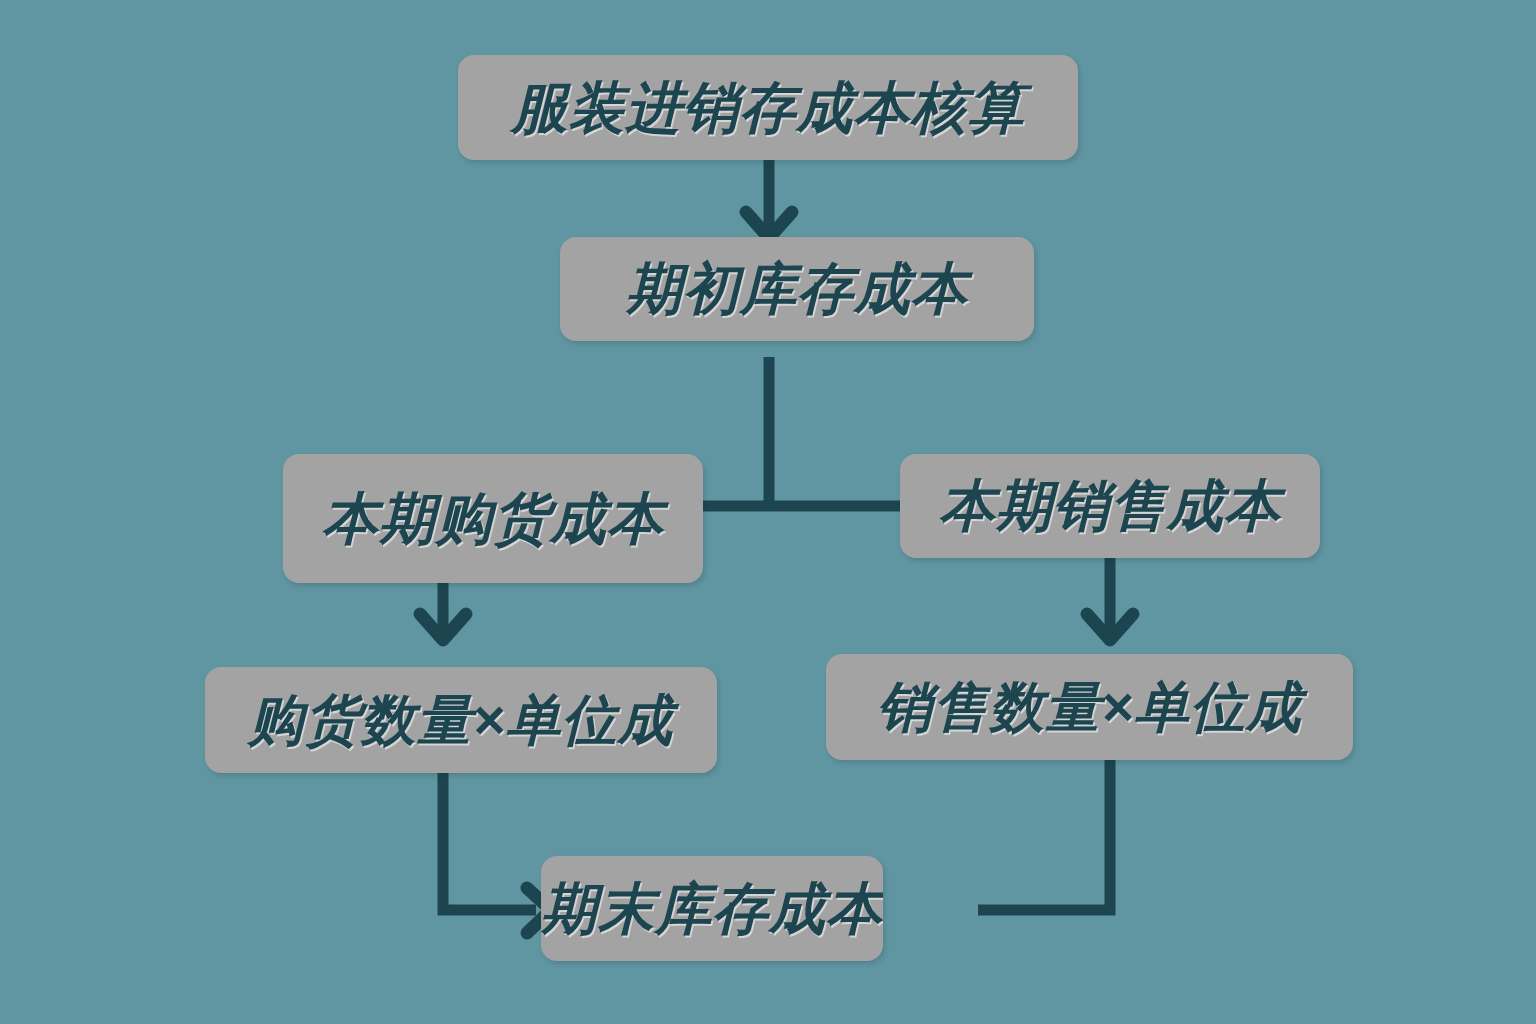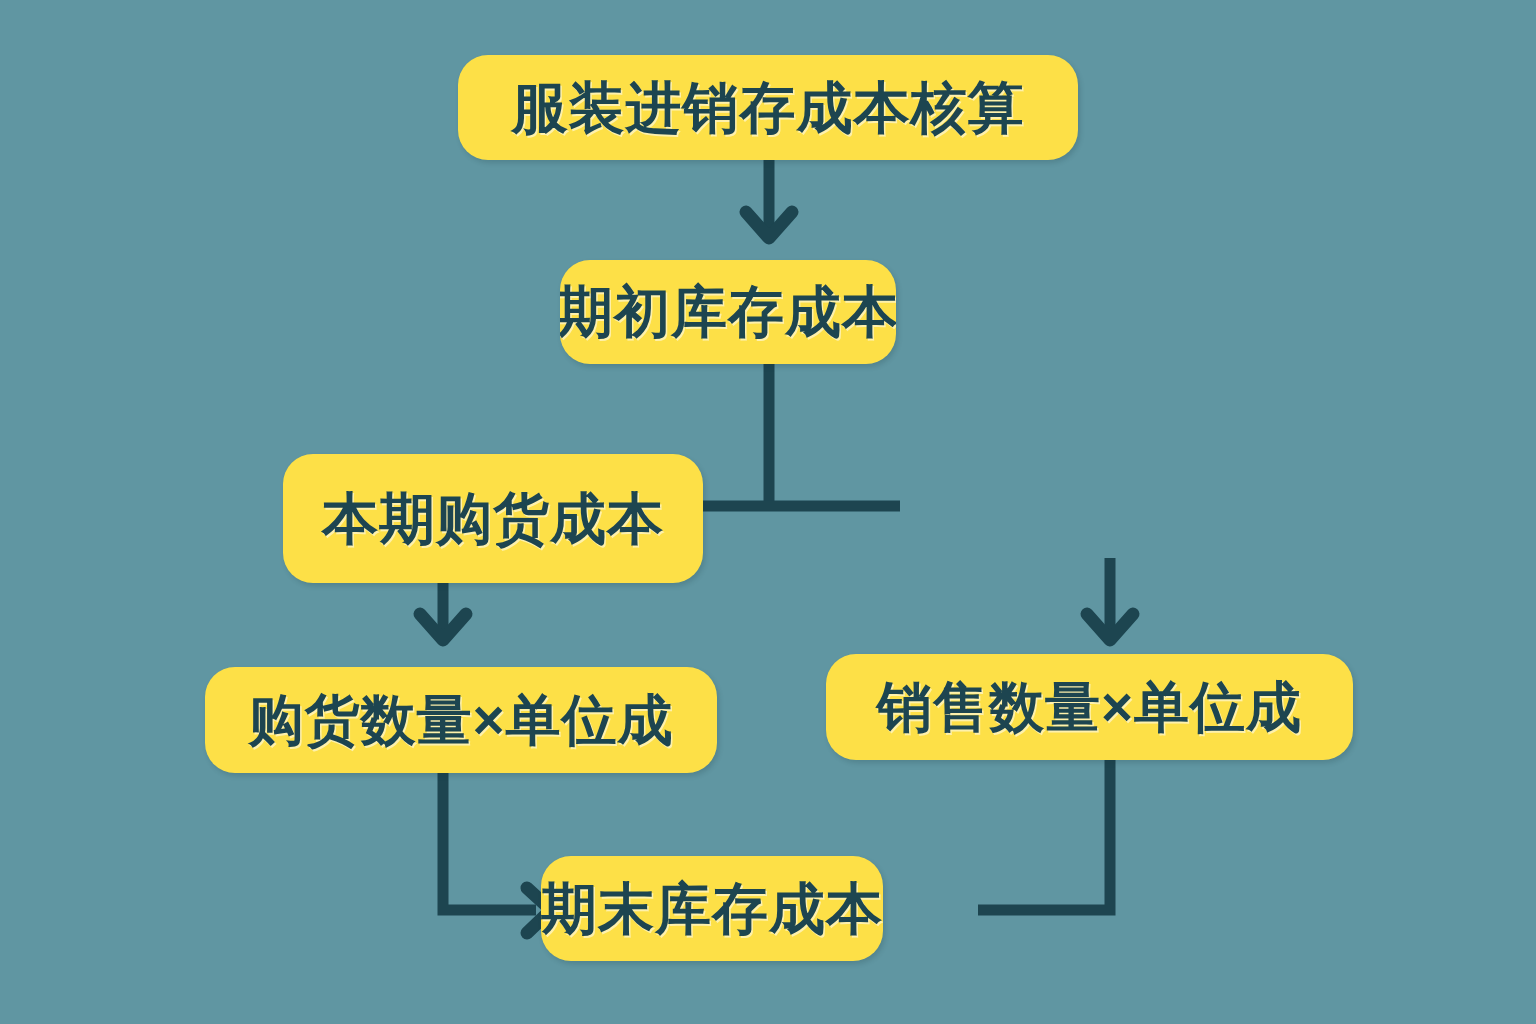--- a/index.html
+++ b/index.html
@@ -24,43 +24,44 @@
     position: absolute;
     left: 0;
     top: 0;
     width: 1536px;
     height: 1024px;
     pointer-events: none;
   }
 
   .node {
     position: absolute;
-    background: #fde047;
-    border-radius: 30px;
+    background: #a3a3a3;
+    border-radius: 16px;
     box-sizing: border-box;
     display: flex;
     align-items: center;
     justify-content: center;
     box-shadow: 2px 3px 5px rgba(20,50,58,0.18);
     overflow: hidden;
+    font-style: italic;
   }
 
   .node-label {
     color: #1d4550;
     font-weight: 700;
     font-size: 56px;
     line-height: 1;
     letter-spacing: 1px;
     white-space: nowrap;
     text-shadow: 1.5px 1.5px 0 rgba(255,255,255,0.55);
   }
 
   
   #node-title          { left: 458px;  top: 55px;  width: 620px; height: 105px; }
-  #node-opening-stock  { left: 560px;  top: 260px; width: 336px; height: 104px; }
+  #node-opening-stock  { left: 560px;  top: 237px; width: 474px; height: 104px; }
   #node-purchase-cost  { left: 235px;  top: 454px; width: 420px; height: 129px; margin-left: 48px; }
   #node-sales-cost     { left: 900px;  top: 454px; width: 420px; height: 104px; }
   #node-purchase-formula { left: 205px; top: 654px; width: 512px; height: 106px; margin-top: 13px; }
   #node-sales-formula  { left: 826px;  top: 654px; width: 527px; height: 106px; }
   #node-closing-stock  { left: 541px;  top: 856px; width: 342px; height: 105px; }
 
   #node-purchase-formula .node-label,
   #node-sales-formula .node-label { font-size: 55px; }
 </style>
 </head>
@@ -110,20 +111,23 @@
   </div>
 
   <div class="node" id="node-opening-stock">
     <span class="node-label">期初库存成本</span>
   </div>
 
   <div class="node" id="node-purchase-cost">
     <span class="node-label">本期购货成本</span>
   </div>
 
+  <div class="node" id="node-sales-cost">
+    <span class="node-label">本期销售成本</span>
+  </div>
 
   <div class="node" id="node-purchase-formula">
     <span class="node-label">购货数量×单位成</span>
   </div>
 
   <div class="node" id="node-sales-formula">
     <span class="node-label">销售数量×单位成</span>
   </div>
 
   <div class="node" id="node-closing-stock">

